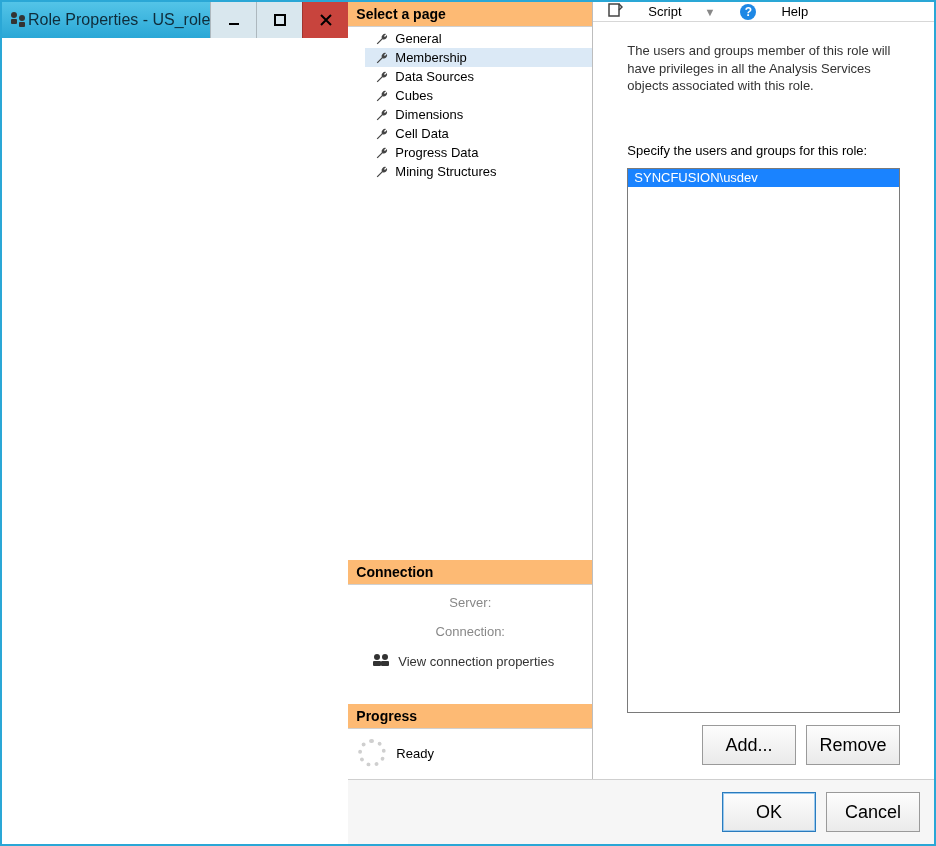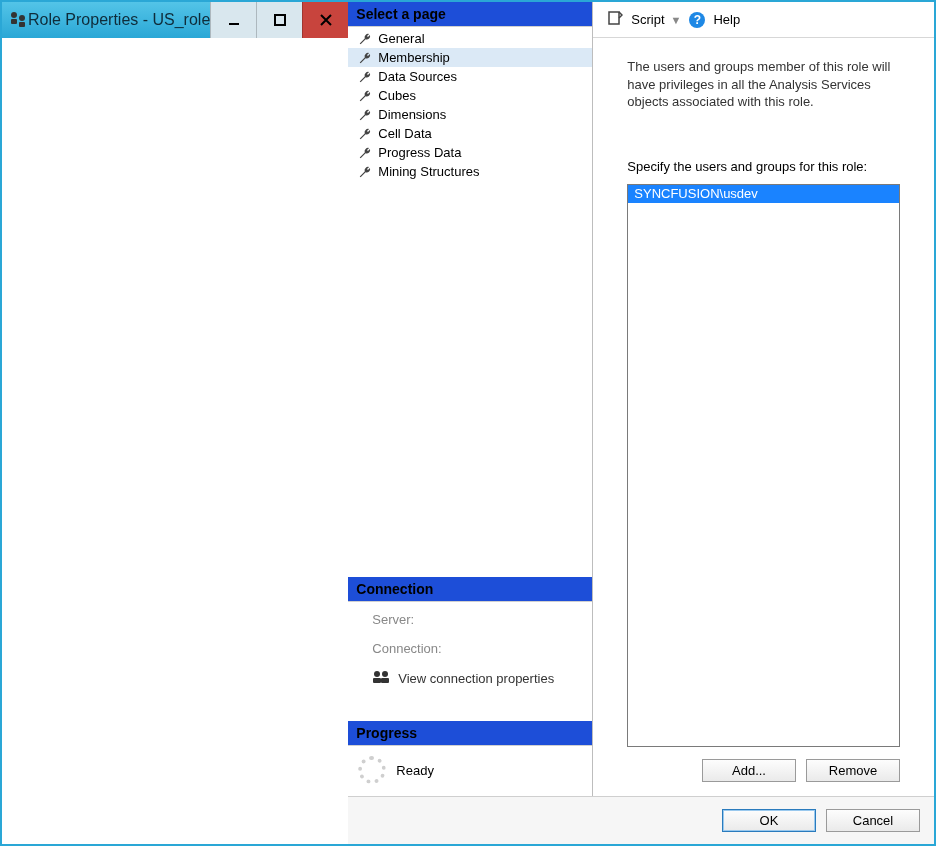--- a/index.html
+++ b/index.html
@@ -75,41 +75,43 @@
     width: 245px;
     border-right: 1px solid #bdbdbd;
     display: flex;
     flex-direction: column;
     background: #fff;
     min-height: 0;
   }
   .sidebar-section-header {
     font-weight: bold;
     font-size: 14px;
-    background: #1d4ed8;
+    background: #fdba74;
     border-bottom: 1px solid #d0d0d0;
     padding: 4px 8px;
   }
   .page-list {
     padding: 2px 0;
     flex: 0 0 auto;
   }
   .page-item {
     display: flex;
     align-items: center;
     gap: 6px;
     padding: 2px 10px;
     cursor: default;
+    margin-left: 17px;
   }
   .page-item.selected {
     background: #dbe9f6;
   }
   .page-space { flex:1; }
   .conn-block {
     padding: 6px 24px;
+    text-align: center;
   }
   .conn-label { color: #888; margin: 4px 0 14px 0;}
   .conn-link {
     display: flex;
     align-items: center;
     gap: 8px;
     color: #333;
     margin-top: 8px;
   }
   .progress-block { padding: 6px 10px 12px 10px; }
@@ -123,22 +125,22 @@
   
   .content {
     flex: 1;
     display: flex;
     flex-direction: column;
     min-height: 0;
   }
   .toolbar {
     display: flex;
     align-items: center;
-    gap: 8px;
-    padding: 8px 14px;
+    gap: 25px;
+    padding: 0 14px;
     border-bottom: 1px solid #d7d7d7;
   }
   .toolbar .sep { color:#888; font-size:11px; margin-left:-2px; }
   .help-circle {
     width: 16px; height: 16px; border-radius: 50%;
     background: #1e88e5; color: #fff;
     display:flex; align-items:center; justify-content:center;
     font-size: 12px; font-weight: bold;
   }
   .content-inner {
@@ -166,25 +168,25 @@
   .user-row.selected {
     background: #1a83ff;
     color: #fff;
   }
   .btn-row {
     display:flex; justify-content:flex-end; gap:10px;
     margin-top: 12px;
   }
   .btn {
     min-width: 94px;
-    height: 23px;
+    height: 40px;
     border: 1px solid #9a9a9a;
     background: linear-gradient(#fdfdfd,#eaeaea);
     display:flex; align-items:center; justify-content:center;
-    font-size: 13px;
+    font-size: 18px;
     cursor: default;
   }
   .btn.default {
     border: 1px solid #2a7bbd;
     box-shadow: inset 0 0 0 1px #9ac9ee;
   }
 
   
   .footer {
     border-top: 1px solid #cfcfcf;

